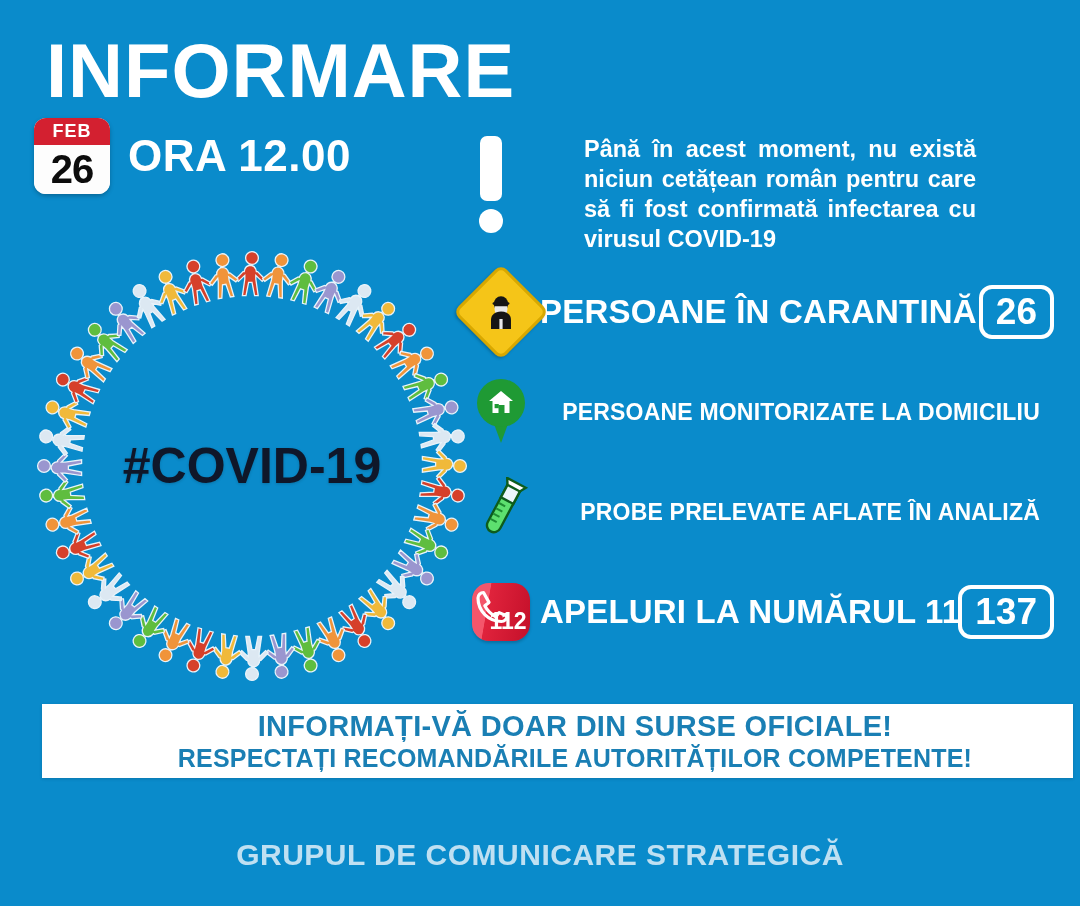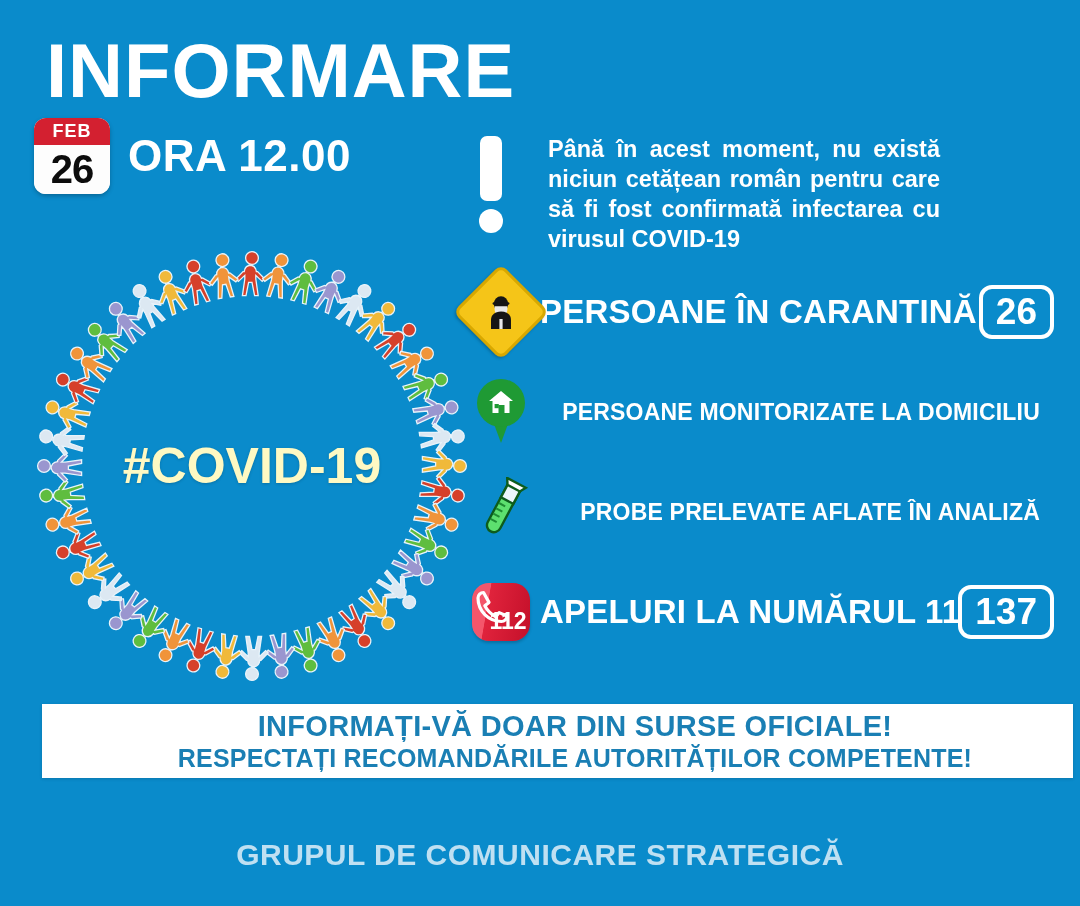--- a/index.html
+++ b/index.html
@@ -81,20 +81,21 @@
     white-space: nowrap;
   }
 
   
   #notice {
     position: absolute;
     left: 474px;
     top: 134px;
     display: flex;
     align-items: flex-start;
+    gap: 36px;
   }
   #exclamation {
     position: relative;
     width: 36px;
     height: 100px;
     flex: 0 0 auto;
     margin-top: 2px;
   }
   #exclamation .bar {
     position: absolute;
@@ -135,21 +136,21 @@
   }
   #ring-label {
     position: absolute;
     left: 0;
     top: 0;
     width: 460px;
     height: 460px;
     display: flex;
     align-items: center;
     justify-content: center;
-    color: #fef9c3;
+    color: #0f172a;
     font-size: 50px;
     font-weight: bold;
     letter-spacing: 0px;
     text-shadow: 0 1px 3px rgba(0,0,0,0.18);
   }
   .person {
     position: absolute;
     left: 50%;
     top: 50%;
     width: 34px;

